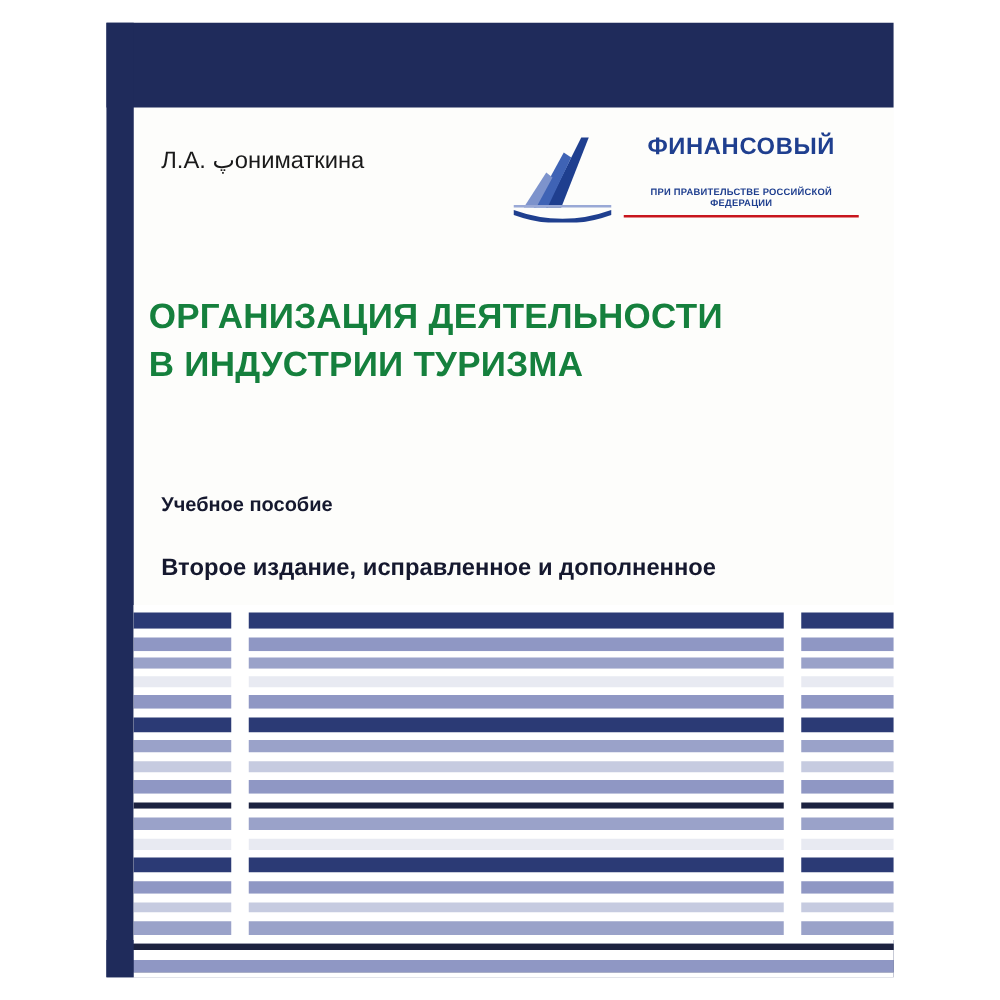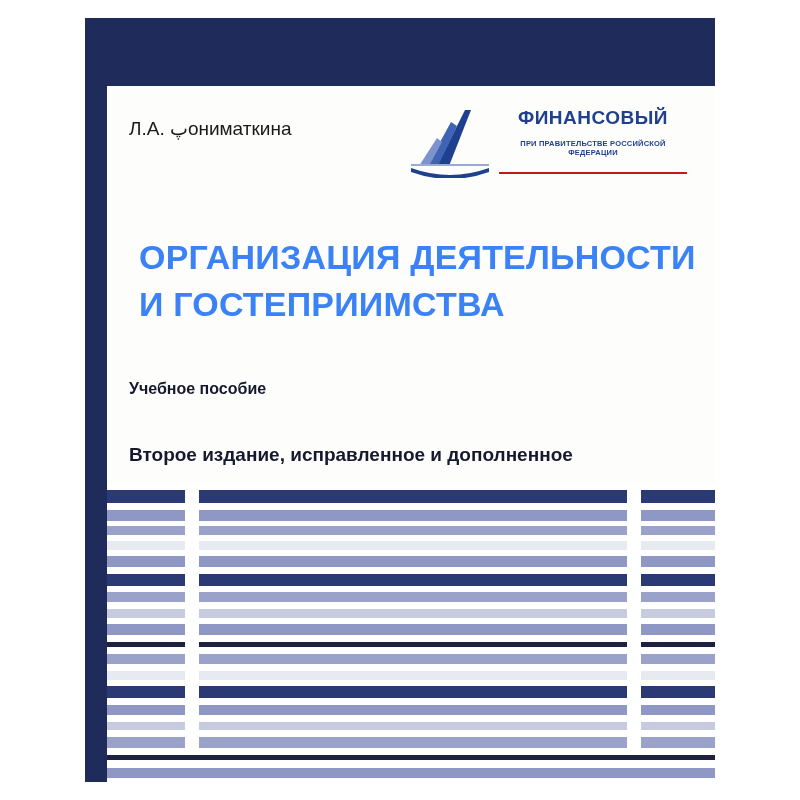--- a/index.html
+++ b/index.html
@@ -105,51 +105,51 @@
     line-height: 1.1;
   }
   .logo-line2 {
     font-size: 19px;
     font-weight: bold;
     color: #1f3f8f;
     letter-spacing: 0.5px;
     line-height: 1.15;
   }
   .logo-line3 {
-    margin-top: 10px;
+    margin-top: 20px;
     font-size: 7.5px;
     font-weight: bold;
     color: #1f3f8f;
     letter-spacing: 0.2px;
     line-height: 1.2;
   }
   .logo-rule {
     position: absolute;
     left: 92px;
     top: 66px;
     width: 188px;
     height: 2px;
     background: #c8161d;
   }
 
   .title {
     position: absolute;
-    left: 32px;
+    left: 12px;
     top: 148px;
     width: 560px;
-    font-size: 34px;
-    font-weight: bold;
-    color: #3b82f6;
+    font-size: 28px;
+    font-weight: bold;
+    color: #15803d;
     line-height: 1.38;
     letter-spacing: 0.2px;
   }
   .subtitle {
     position: absolute;
     left: 22px;
-    top: 294px;
+    top: 310px;
     font-size: 16px;
     font-weight: bold;
     color: #15182e;
   }
   .edition {
     position: absolute;
     left: 22px;
     top: 358px;
     font-size: 19px;
     font-weight: bold;
@@ -206,21 +206,21 @@
         </div>
         <div class="logo-text">
           <div class="logo-line1">ФИНАНСОВЫЙ</div>
           <div class="logo-line3">ПРИ ПРАВИТЕЛЬСТВЕ РОССИЙСКОЙ ФЕДЕРАЦИИ</div>
         </div>
         <div class="logo-rule"></div>
       </div>
 
       <div class="title">
         <div>ОРГАНИЗАЦИЯ ДЕЯТЕЛЬНОСТИ</div>
-        <div>И ГОСТЕПРИИМСТВА</div>
+        <div>В ИНДУСТРИИ ТУРИЗМА</div>
       </div>
 
       <div class="subtitle">Учебное пособие</div>
       <div class="edition">Второе издание, исправленное и дополненное</div>
 
       <div class="stripes">
         <div id="stripe-host">
             <div class="stripe" style="top: 0px; height: 6px; background: rgb(255, 255, 255);"></div>
             <div class="stripe" style="top: 6px; height: 13px; background: rgb(43, 58, 117);"></div>
             <div class="stripe" style="top: 19px; height: 7px; background: rgb(255, 255, 255);"></div>

